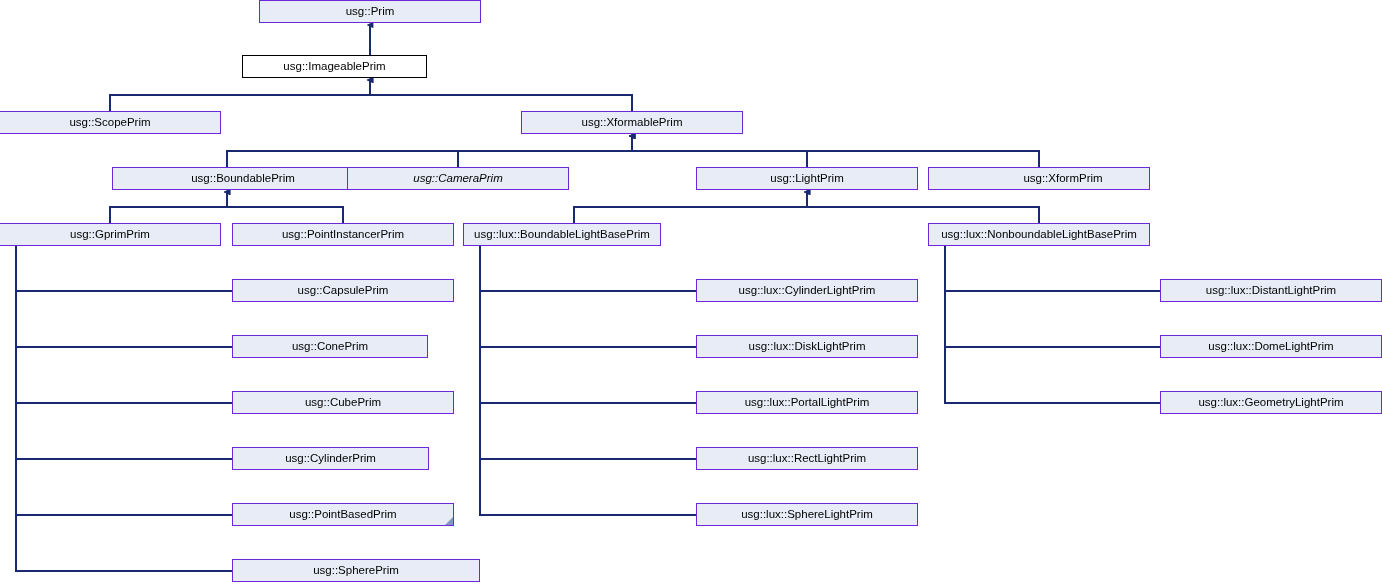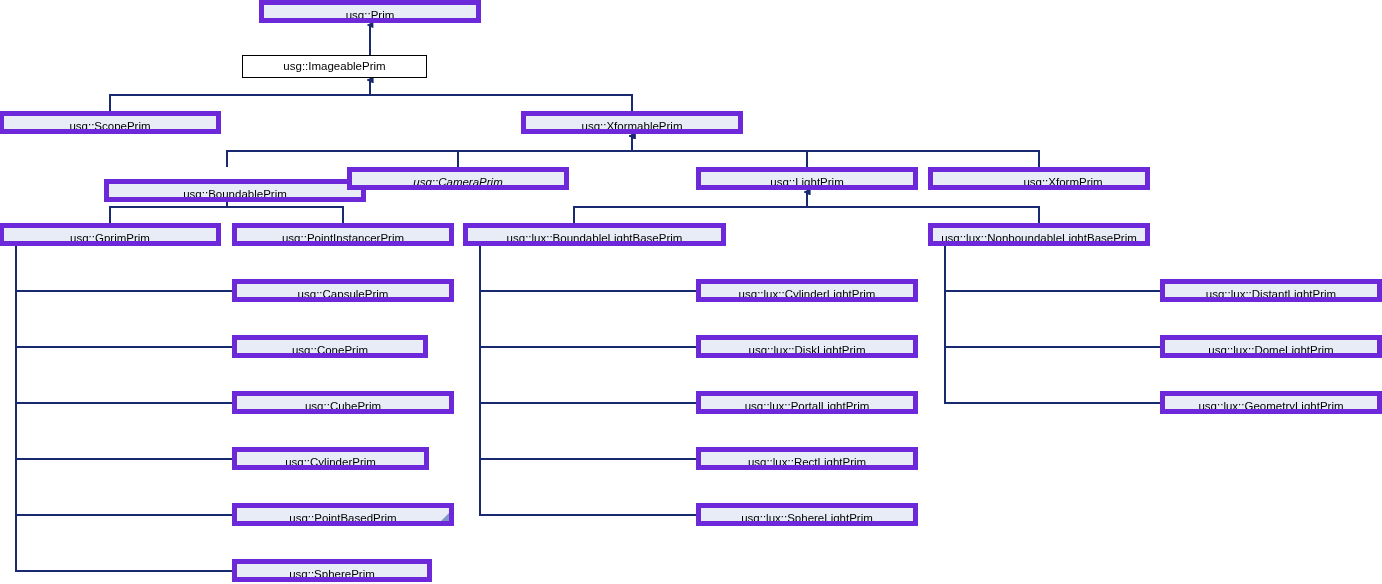--- a/index.html
+++ b/index.html
@@ -28,21 +28,21 @@
   }
   .node {
     position: absolute;
     box-sizing: border-box;
     height: 23px;
     line-height: 21px;
     text-align: center;
     font-size: 11.5px;
     color: #000000;
     background: #e8ecf6;
-    border: 5px solid #6d28d9;
+    border: 1px solid #6d28d9;
     white-space: nowrap;
     overflow: hidden;
     cursor: pointer;
     z-index: 2;
   }
   .node.current {
     background: #ffffff;
     border: 1px solid #000000;
   }
   
@@ -93,34 +93,34 @@
         <polyline points="945,246 945,291 1160,291"></polyline>
         <polyline points="945,246 945,347 1160,347"></polyline>
         <polyline points="945,246 945,403 1160,403"></polyline>
       </g>
   </svg>
   <div id="nodes">
       <div class="node" style="left: 259px; top: 0px; width: 222px;"><span>usg::Prim</span></div>
       <div class="node current" style="left: 242px; top: 55px; width: 185px;"><span>usg::ImageablePrim</span></div>
       <div class="node" style="left: -1px; top: 111px; width: 222px;"><span>usg::ScopePrim</span></div>
       <div class="node" style="left: 521px; top: 111px; width: 222px;"><span>usg::XformablePrim</span></div>
-      <div class="node" style="left: 104px; top: 167px; width: 262px; margin-top: 12px;"><span>usg::BoundablePrim</span></div>
+      <div class="node" style="left: 112px; top: 167px; width: 262px;"><span>usg::BoundablePrim</span></div>
       <div class="node" style="left: 347px; top: 167px; width: 222px; font-style: italic;"><span>usg::CameraPrim</span></div>
       <div class="node" style="left: 696px; top: 167px; width: 222px;"><span>usg::LightPrim</span></div>
       <div class="node" style="left: 928px; top: 167px; width: 222px; padding-left: 48px;"><span>usg::XformPrim</span></div>
       <div class="node" style="left: -1px; top: 223px; width: 222px;"><span>usg::GprimPrim</span></div>
       <div class="node" style="left: 232px; top: 223px; width: 222px;"><span>usg::PointInstancerPrim</span></div>
-      <div class="node" style="left: 463px; top: 223px; width: 263px;"><span>usg::lux::BoundableLightBasePrim</span></div>
+      <div class="node" style="left: 463px; top: 223px; width: 198px;"><span>usg::lux::BoundableLightBasePrim</span></div>
       <div class="node" style="left: 928px; top: 223px; width: 222px;"><span>usg::lux::NonboundableLightBasePrim</span></div>
       <div class="node" style="left: 232px; top: 279px; width: 222px;"><span>usg::CapsulePrim</span></div>
       <div class="node" style="left: 232px; top: 335px; width: 196px;"><span>usg::ConePrim</span></div>
       <div class="node" style="left: 232px; top: 391px; width: 222px;"><span>usg::CubePrim</span></div>
       <div class="node" style="left: 232px; top: 447px; width: 197px;"><span>usg::CylinderPrim</span></div>
       <div class="node has-children" style="left: 232px; top: 503px; width: 222px;"><span>usg::PointBasedPrim</span><span></span></div>
-      <div class="node" style="left: 232px; top: 559px; width: 200px;"><span>usg::SpherePrim</span></div>
+      <div class="node" style="left: 232px; top: 559px; width: 248px;"><span>usg::SpherePrim</span></div>
       <div class="node" style="left: 696px; top: 279px; width: 222px;"><span>usg::lux::CylinderLightPrim</span></div>
       <div class="node" style="left: 696px; top: 335px; width: 222px;"><span>usg::lux::DiskLightPrim</span></div>
       <div class="node" style="left: 696px; top: 391px; width: 222px;"><span>usg::lux::PortalLightPrim</span></div>
       <div class="node" style="left: 696px; top: 447px; width: 222px;"><span>usg::lux::RectLightPrim</span></div>
       <div class="node" style="left: 696px; top: 503px; width: 222px;"><span>usg::lux::SphereLightPrim</span></div>
       <div class="node" style="left: 1160px; top: 279px; width: 222px;"><span>usg::lux::DistantLightPrim</span></div>
       <div class="node" style="left: 1160px; top: 335px; width: 222px;"><span>usg::lux::DomeLightPrim</span></div>
       <div class="node" style="left: 1160px; top: 391px; width: 222px;"><span>usg::lux::GeometryLightPrim</span></div>
     </div>
 </div>

